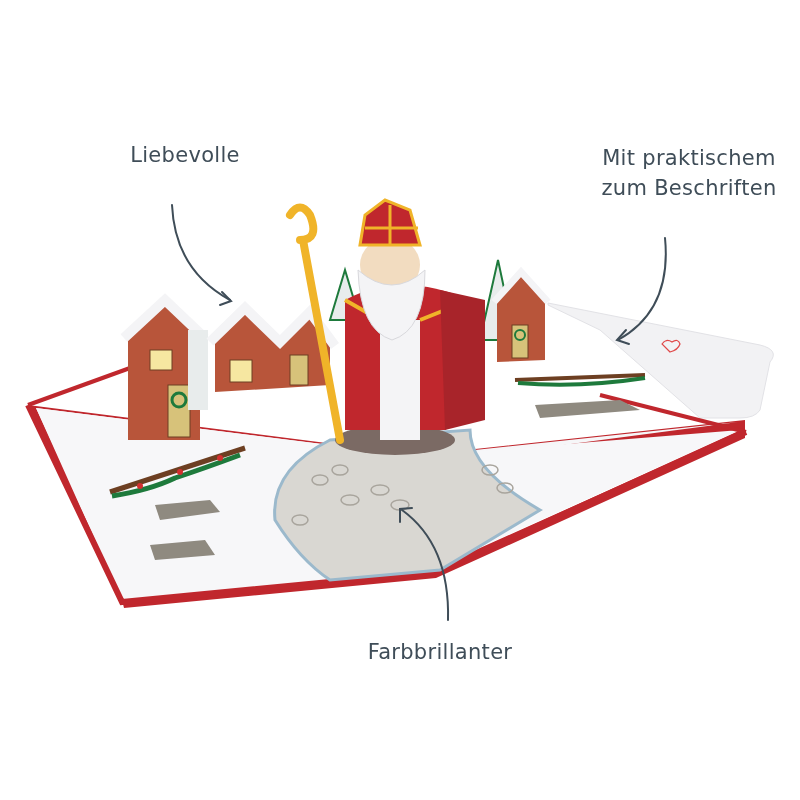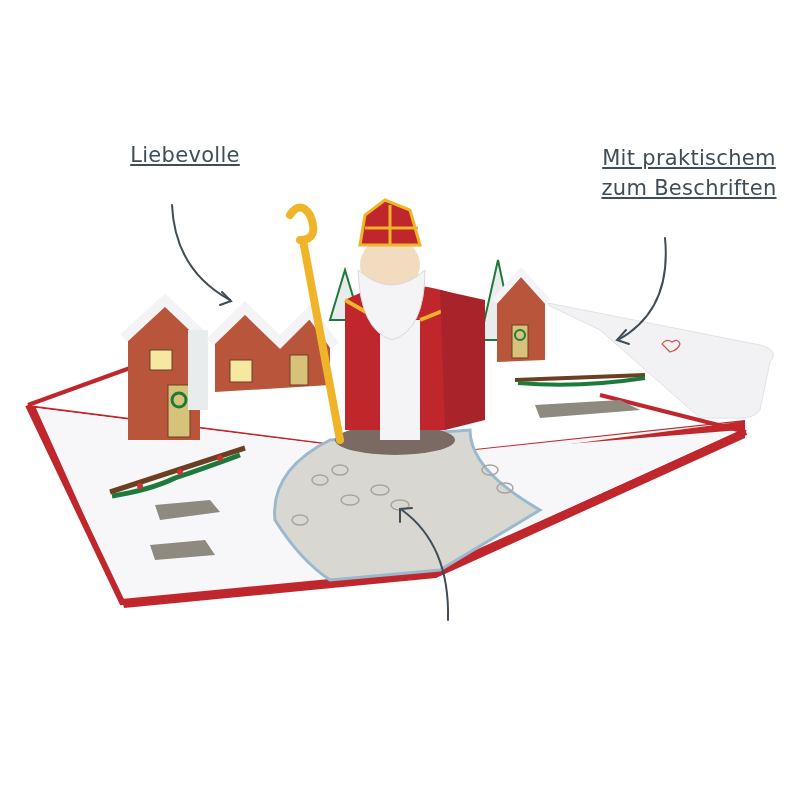--- a/index.html
+++ b/index.html
@@ -1,20 +1,20 @@
 <!DOCTYPE html>
 <html><head>
 <meta charset="utf-8">
 <style>
   html, body { margin:0; padding:0; background:#ffffff; }
   body { width:800px; height:800px; position:relative; overflow:hidden;
          font-family:"DejaVu Sans", sans-serif; }
   .label { position:absolute; color:#3f4d58; font-size:21px; line-height:30px;
            text-align:center; letter-spacing:0.3px; }
-  .label span { display:block;text-decoration:underline; }
+  .label span { display:block; }
   #lbl-left  { left:100px; top:140px; width:170px; }
   #lbl-right { left:574px; top:143px; width:230px; }
   #lbl-bottom{ left:335px; top:637px; width:210px; }
   svg.scene { position:absolute; left:0; top:0; }
 </style>
 </head>
 <body>
 
 <svg class="scene" width="800" height="800" viewBox="0 0 800 800">
 
@@ -114,13 +114,14 @@
 </svg>
 
 <div class="label" id="lbl-left">
   <span>Liebevolle</span>
 </div>
 <div class="label" id="lbl-right">
   <span>Mit praktischem</span>
   <span>zum Beschriften</span>
 </div>
 <div class="label" id="lbl-bottom">
+  <span>Farbbrillanter</span>
 </div>
 
 </body></html>

